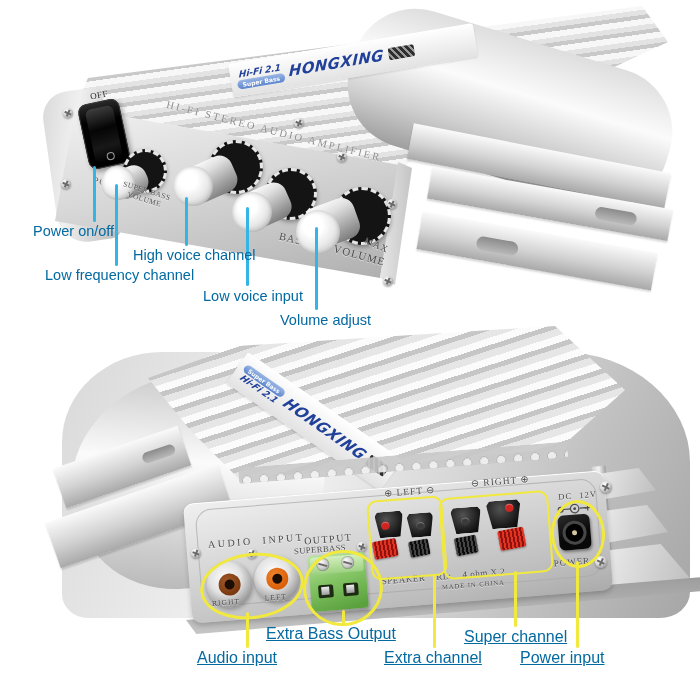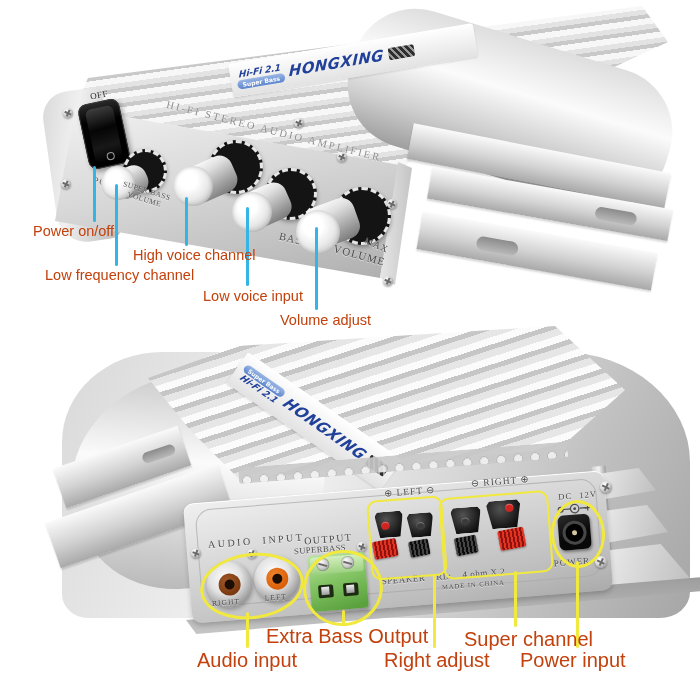--- a/index.html
+++ b/index.html
@@ -7,22 +7,22 @@
     --callout-bottom:#f2e93e;
     --brand-blue:#20409a;
   }
   html,body{margin:0;padding:0;background:#fff;}
   #stage{position:relative;width:700px;height:700px;background:#ffffff;overflow:hidden;
          font-family:"Liberation Sans",sans-serif;}
   .abs{position:absolute;}
   
   .eng{font-family:"Liberation Serif",serif;color:#4a4a4a;letter-spacing:1px;white-space:nowrap;
        text-shadow:0 1px 0 rgba(255,255,255,.6);}
-  .note{font-size:14.5px;color:#c2410c;white-space:nowrap;}
-  .note.big{font-size:20px;}
+  .note{font-size:14.5px;color:#0369a1;white-space:nowrap;}
+  .note.big{font-size:16px;text-decoration:underline;}
   .cl{width:3px;background:var(--callout-top);border-radius:2px;}
   .yl{width:3px;background:var(--callout-bottom);border-radius:2px;}
   .hl{border:3px solid var(--callout-bottom);border-radius:50%;}
   .hlbox{border:2.5px solid var(--callout-bottom);border-radius:10px;}
   .scr{width:12px;height:12px;border-radius:50%;
        background:radial-gradient(circle at 35% 30%,#fff,#d6d6d6 45%,#9a9a9a 80%,#777);
        box-shadow:0 1px 2px rgba(0,0,0,.35);}
   .scr::before,.scr::after{content:"";position:absolute;background:#6b6b6b;left:50%;top:50%;}
   .scr::before{width:70%;height:1.5px;transform:translate(-50%,-50%) rotate(25deg);}
   .scr::after{width:1.5px;height:70%;transform:translate(-50%,-50%) rotate(25deg);}
@@ -316,17 +316,17 @@
     <div class="abs hlbox" style="left:441px;top:494px;width:106px;height:78px;transform:rotate(-4.5deg);"></div>
 
     <div class="abs yl" style="left:246px;top:612px;height:36px;"></div>
     <div class="abs yl" style="left:342px;top:610px;height:14px;"></div>
     <div class="abs yl" style="left:433px;top:575px;height:73px;"></div>
     <div class="abs yl" style="left:514px;top:571px;height:56px;"></div>
     <div class="abs yl" style="left:576px;top:561px;height:87px;"></div>
 
     <div class="abs note big" style="left:197px;top:649px;">Audio input</div>
     <div class="abs note big" style="left:266px;top:625px;">Extra Bass Output</div>
-    <div class="abs note big" style="left:384px;top:649px;">Right adjust</div>
+    <div class="abs note big" style="left:384px;top:649px;">Extra channel</div>
     <div class="abs note big" style="left:464px;top:628px;">Super channel</div>
     <div class="abs note big" style="left:520px;top:649px;">Power input</div>
   </section>
 </div>
 
 </body></html>

